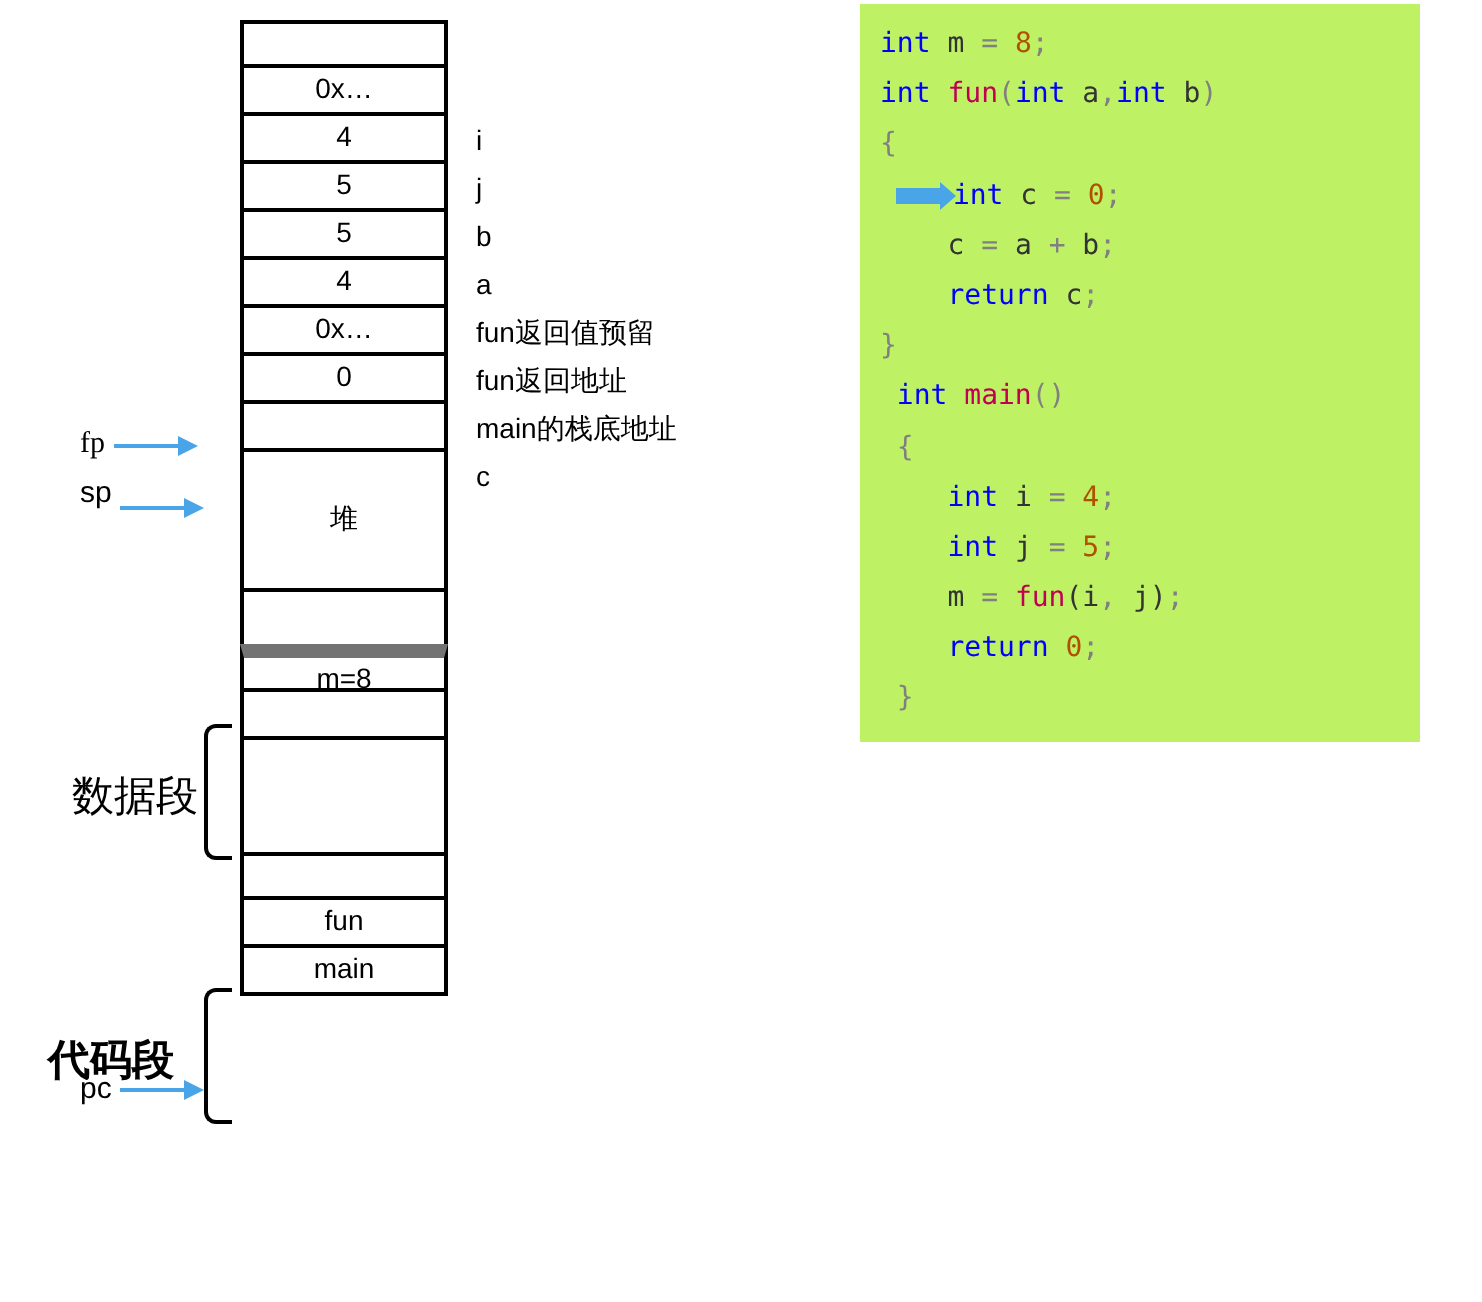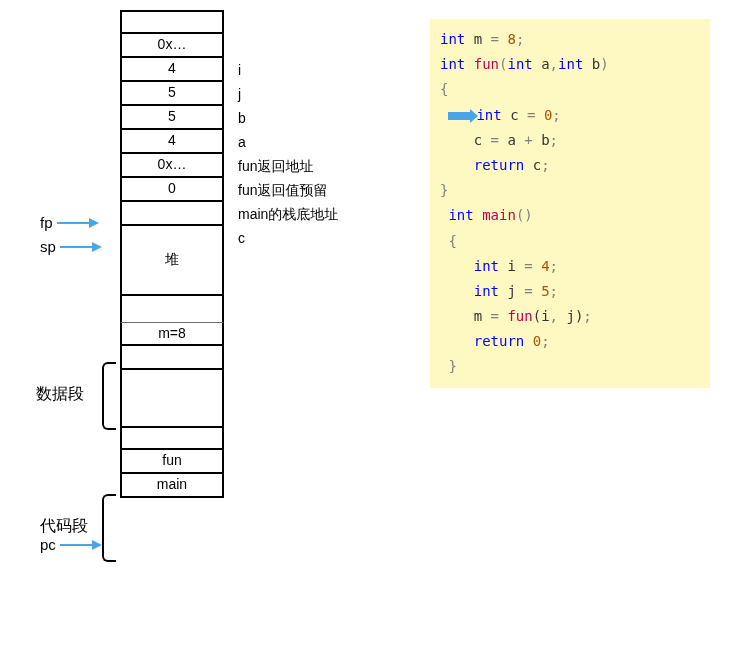--- a/index.html
+++ b/index.html
@@ -64,28 +64,28 @@
   .brace {
     position: absolute;
     border-left: 2px solid #000;
     border-top: 2px solid #000;
     border-bottom: 2px solid #000;
     border-radius: 6px 0 0 6px;
     width: 14px;
   }
   .brace-label {
     position: absolute;
-    font-size: 16px;
+    font-size: 21px;
   }
   .code {
     position: absolute;
     left: 430px;
-    top: 19px;
+    top: 2px;
     width: 280px;
-    background: #fef9c3;
+    background: #bef264;
     padding: 8px 10px;
     font-family: Consolas, Monaco, monospace;
     font-size: 14px;
     line-height: 1.8;
     color: #333;
     white-space: pre;
   }
   .kw { color: #0000ff; }
   .fn { color: #c00050; }
   .num { color: #b05000; }
@@ -118,59 +118,59 @@
   <div class="cell">0x…</div>
   <div class="cell">4</div>
   <div class="cell">5</div>
   <div class="cell">5</div>
   <div class="cell">4</div>
   <div class="cell">0x…</div>
   <div class="cell">0</div>
   <div class="cell"></div>
   <div class="cell" style="height:70px;line-height:66px;">堆</div>
   <div style="height:26px;border-left:2px solid #000;border-right:2px solid #000;"></div>
-  <div class="cell" style="border-top:1px solid #737373;">m=8</div>
+  <div class="cell" style="border-top:7px solid #737373;">m=8</div>
   <div class="cell"></div>
   <div style="height:56px;border-left:2px solid #000;border-right:2px solid #000;"></div>
   <div class="cell" style="border-top:2px solid #000;"></div>
   <div class="cell">fun</div>
   <div class="cell">main</div>
 </div>
 
 <div class="labels">
   <div class="lab"></div>
   <div class="lab"></div>
   <div class="lab">i</div>
   <div class="lab">j</div>
   <div class="lab">b</div>
   <div class="lab">a</div>
+  <div class="lab">fun返回值预留</div>
   <div class="lab">fun返回地址</div>
-  <div class="lab">fun返回值预留</div>
   <div class="lab">main的栈底地址</div>
   <div class="lab">c</div>
 </div>
 
-<div class="ptr" style="left:40px;top:214px;">
+<div class="ptr" style="left:40px;top:214px;font-family:Liberation Serif, serif;">
   <span>fp</span>
   <span class="arrow-right"></span>
 </div>
-<div class="ptr" style="left:40px;top:238px;">
+<div class="ptr" style="left:40px;top:238px;align-items:flex-end;">
   <span>sp</span>
   <span class="arrow-right"></span>
 </div>
 <div class="ptr" style="left:40px;top:536px;text-align:center;">
   <span>pc</span>
   <span class="arrow-right"></span>
 </div>
 
 <div class="brace" style="top:362px;left:102px;height:68px;"></div>
 <div class="brace-label" style="top:384px;left:36px;">数据段</div>
 
 <div class="brace" style="top:494px;left:102px;height:68px;"></div>
-<div class="brace-label" style="top:516px;left:40px;">代码段</div>
+<div class="brace-label" style="top:516px;left:24px;font-weight:bold;">代码段</div>
 
 <div class="code"><span class="kw">int</span><span> m </span><span class="op">=</span><span class="num"> 8</span><span class="op">;</span>
 <span class="kw">int</span><span class="fn"> fun</span><span class="op">(</span><span class="kw">int</span><span> a</span><span class="op">,</span><span class="kw">int</span><span> b</span><span class="op">)</span>
 <span class="br">{</span>
  <span class="code-arrow"></span><span class="kw">int</span><span> c </span><span class="op">=</span><span class="num"> 0</span><span class="op">;</span>
 <span>    c </span><span class="op">=</span><span> a </span><span class="op">+</span><span> b</span><span class="op">;</span>
 <span class="kw">    return</span><span> c</span><span class="op">;</span>
 <span class="br">}</span>
 <span class="kw"> int</span><span class="fn"> main</span><span class="op">()</span>
 <span class="br"> {</span>

